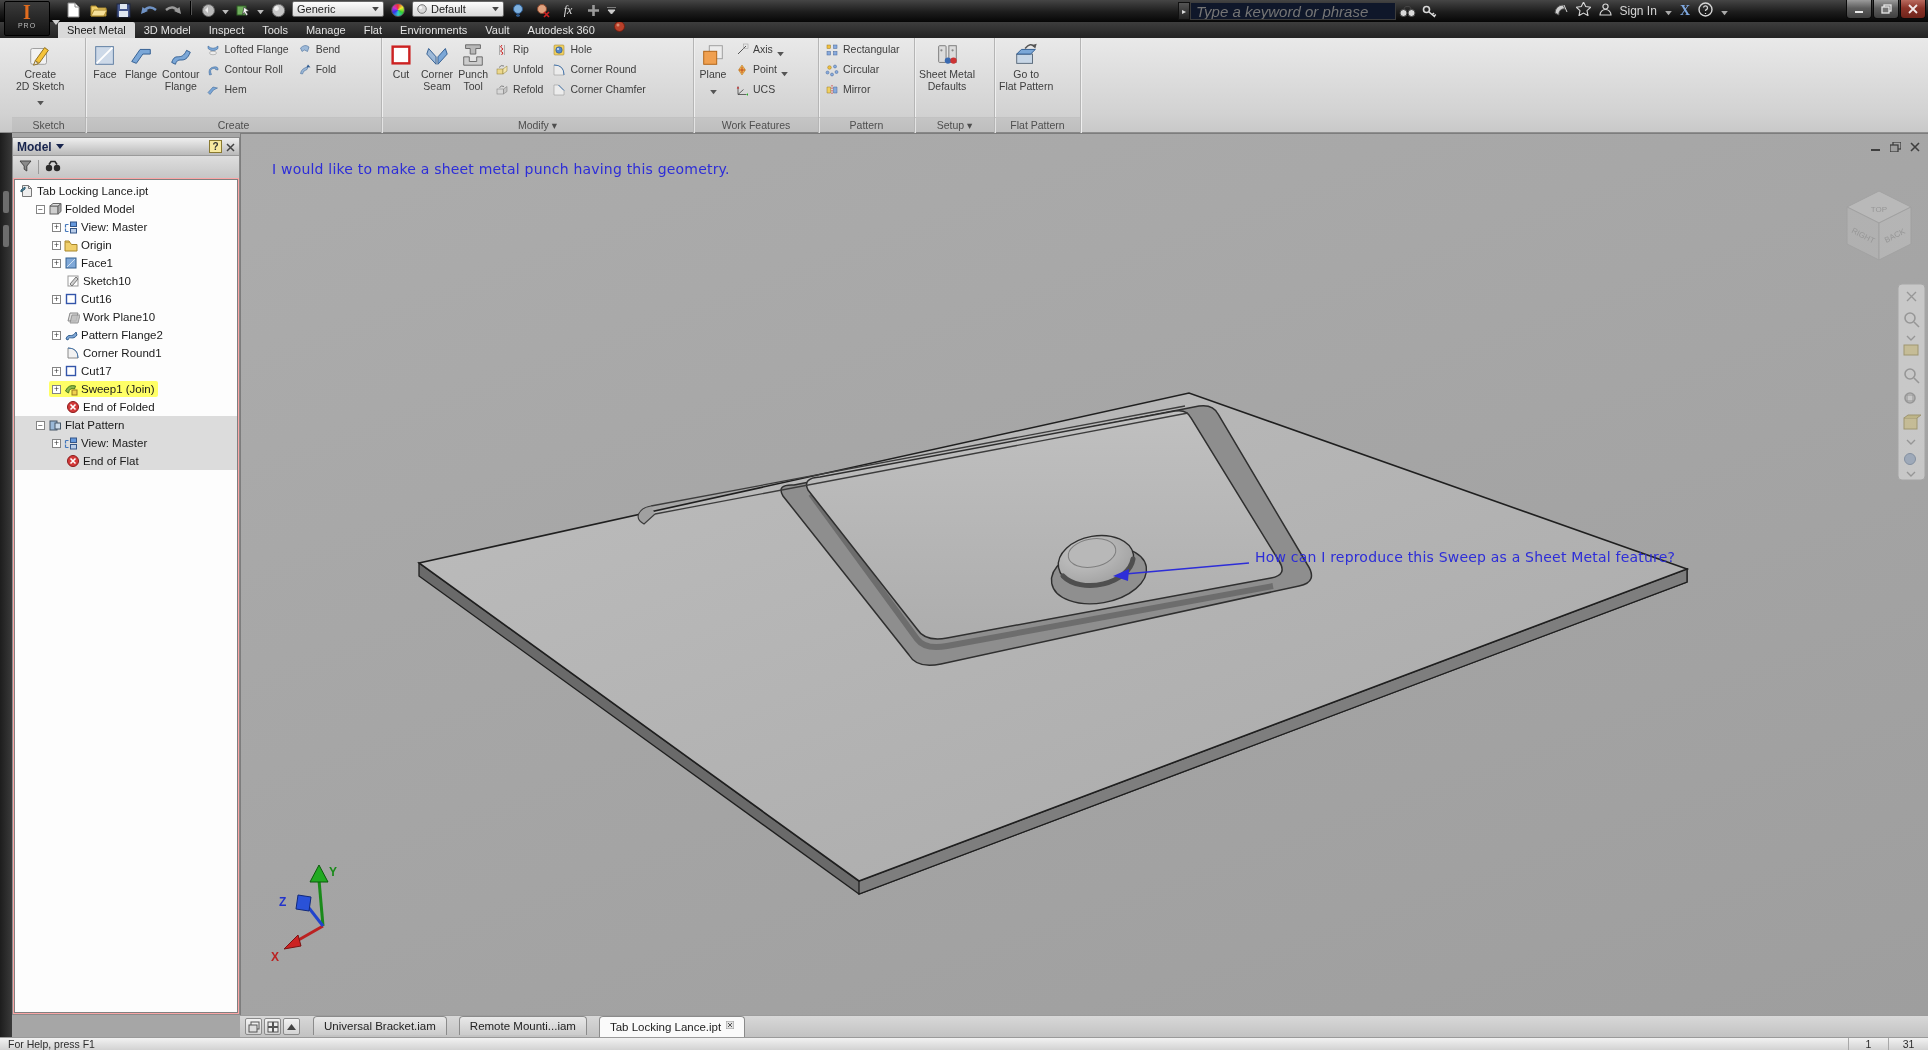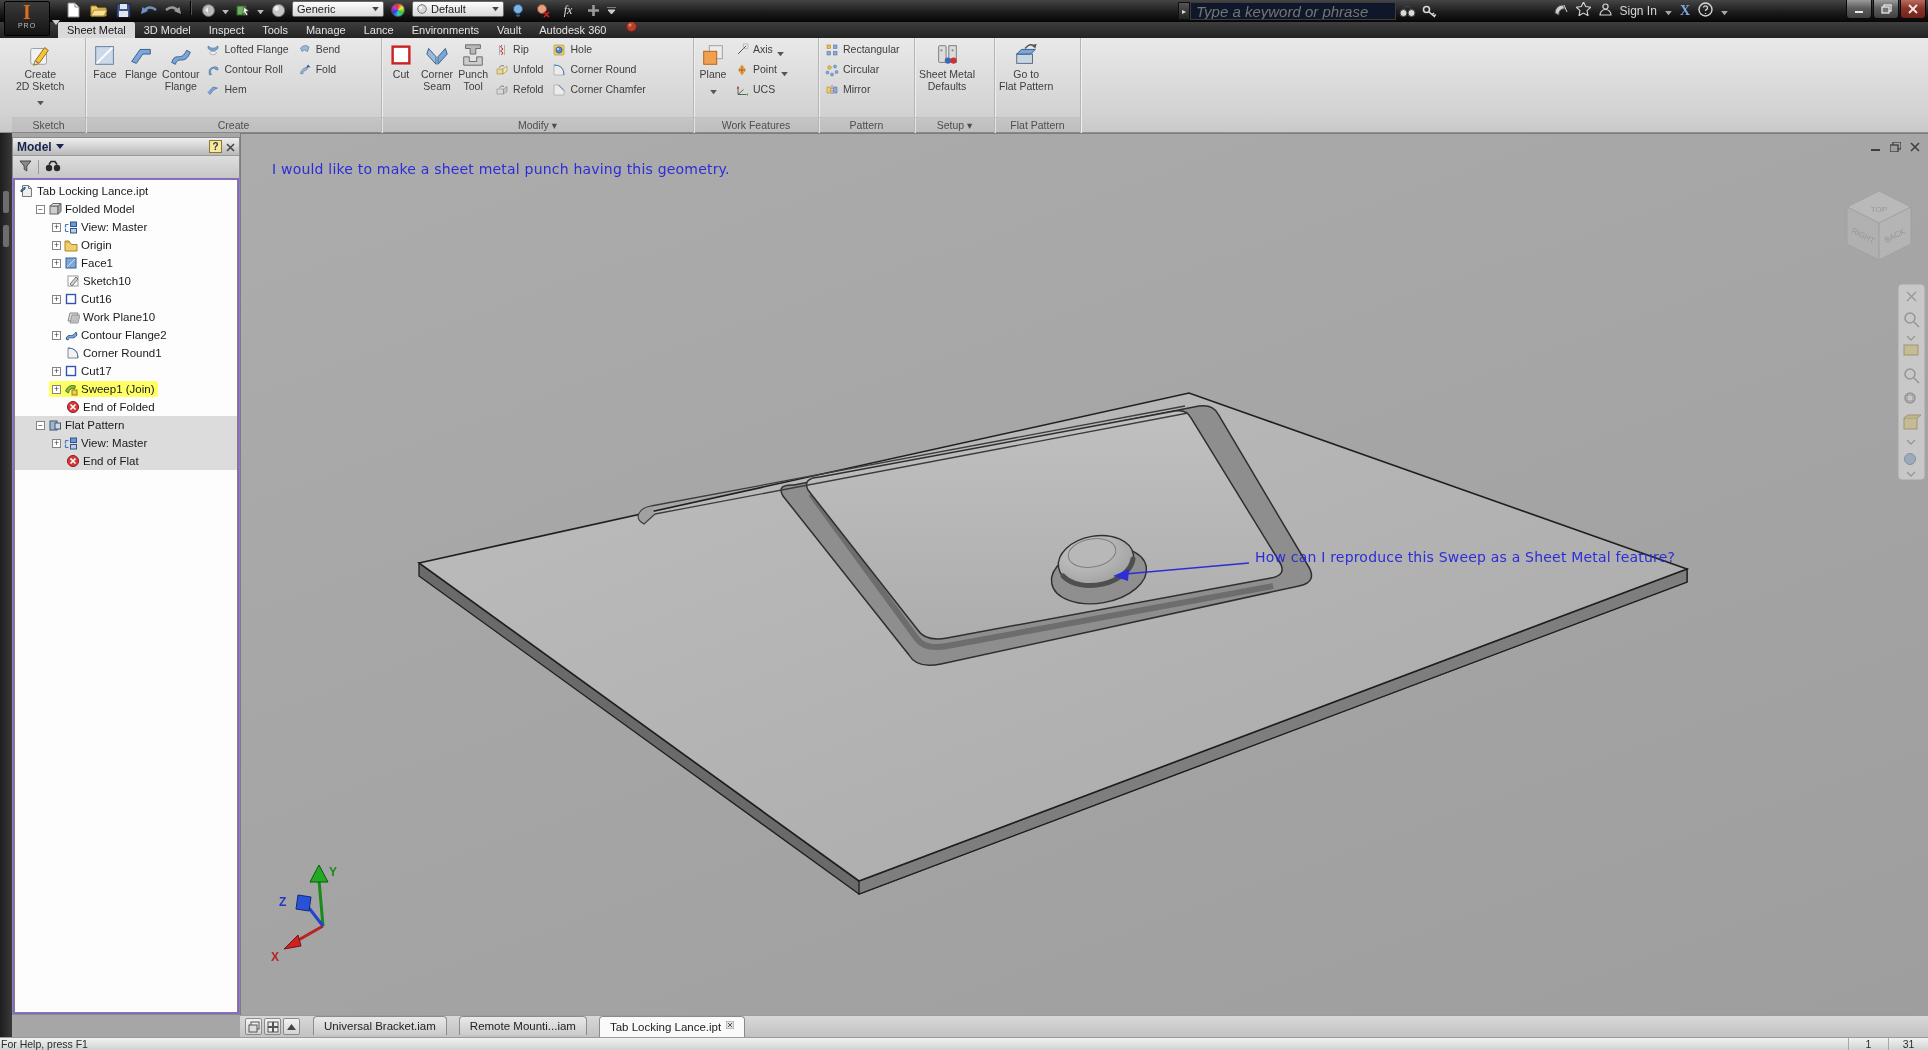--- a/index.html
+++ b/index.html
@@ -42,21 +42,21 @@
 .scol{display:flex;flex-direction:column;justify-content:flex-start;padding-top:3px}
 .smallbtn{height:20px;display:flex;align-items:flex-start;gap:4px;padding:0 4px;border-radius:2px;white-space:nowrap}
 .smallbtn .slabel{font-size:10.5px;color:#3d3d3d}
 .caret{display:inline-block}
 .panel-sketch{width:74px}.panel-create{width:296px}.panel-modify{width:312px}
 .panel-work-features{width:125px}.panel-pattern{width:96px}.panel-setup{width:80px}.panel-flat-pattern{width:86px}
 
 #leftstrip{left:0;top:133px;width:12px;height:904px;background:linear-gradient(90deg,#1d1d1d,#3a3a3a);z-index:5}
 .stripmark{left:3px;width:6px;height:22px;background:#6d6d6d;border-radius:2px}
 
-#browser{left:12px;top:137px;width:228px;height:878px;background:#8b5cf6;border:1px solid #8a8a8a;display:flex;flex-direction:column;z-index:6}
+#browser{left:12px;top:137px;width:228px;height:878px;background:#fca5a5;border:1px solid #8a8a8a;display:flex;flex-direction:column;z-index:6}
 #bheader{height:18px;background:linear-gradient(#efefef,#b9b9b9);display:flex;align-items:center;padding:0 4px;gap:4px;border-bottom:1px solid #9a9a9a}
 #bheader .btitle{font-size:12px;font-weight:bold;color:#17244d}
 #btools{height:22px;display:flex;align-items:center;gap:6px;padding:0 6px;background:linear-gradient(#dedede,#c6c6c6)}
 #btree{flex:1;background:#fdfdfd;border:1px solid #808080;margin:1px;overflow:hidden;padding-top:2px}
 .trow{height:18px;display:flex;align-items:center;font-size:11.5px;color:#1a1a1a}
 .trow.band{background:#dcdcdc}
 .rowinner{display:flex;align-items:center;gap:3px;padding:0 3px;height:16px}
 .trow.sweep .rowinner{background:#ffff66;border-radius:2px}
 .expander{width:9px;height:9px;border:1px solid #848484;background:#fff;font-size:8.5px;line-height:7px;text-align:center;color:#333;flex:none}
 .expspace{width:11px;flex:none}
@@ -67,21 +67,21 @@
 .note{position:absolute;color:#2d2dd8;font-family:"DejaVu Sans",sans-serif;font-size:14px;letter-spacing:.2px;white-space:nowrap}
 #docwinbtns{position:absolute;right:8px;top:4px;display:flex;gap:9px}
 
 #doctabs{left:240px;top:1015px;width:1688px;height:22px;background:linear-gradient(#d8d8d8,#c2c2c2);border-top:1px solid #9c9c9c;display:flex;align-items:flex-end;padding-left:4px;z-index:6}
 .winbtn2{width:17px;height:17px;border:1px solid #8b8b8b;background:linear-gradient(#f2f2f2,#d4d4d4);display:flex;align-items:center;justify-content:center;margin:0 1px 2px 1px;border-radius:2px}
 #dtabs{display:flex;margin-left:12px;gap:12px}
 .dtab{height:19px;display:flex;align-items:center;gap:5px;padding:0 10px;font-size:11.5px;color:#222;background:linear-gradient(#e9e9e9,#cbcbcb);border:1px solid #8b8b8b;border-bottom:none;border-radius:4px 4px 0 0;white-space:nowrap}
 .dtab.active{background:#fafafa;height:21px}
 
 #statusbar{left:0;top:1037px;width:1928px;height:13px;background:linear-gradient(#f2f2f2,#d2d2d2);border-top:1px solid #9a9a9a;display:flex;align-items:center;font-size:10.5px;color:#2c2c2c;z-index:6}
-#status-left{padding-left:1px;flex:1}
+#status-left{padding-left:8px;flex:1}
 .scell{width:40px;text-align:center;border-left:1px solid #a8a8a8;height:13px;line-height:13px}
 .icon svg{display:block}
 </style>
 </head>
 <body>
 
 <div id="titlebar" class="abs"></div>
 
 <div id="applogo" class="abs">
   <span class="ltr">I</span>
@@ -259,21 +259,21 @@
       </svg>
     </span>
 </div>
 
 <div id="tabstrip" class="abs">
     <span class="rtab active">Sheet Metal</span>
     <span class="rtab">3D Model</span>
     <span class="rtab">Inspect</span>
     <span class="rtab">Tools</span>
     <span class="rtab">Manage</span>
-    <span class="rtab">Lance</span>
+    <span class="rtab">Flat</span>
     <span class="rtab">Environments</span>
     <span class="rtab">Vault</span>
     <span class="rtab">Autodesk 360</span>
     <span id="tab-extra-icon"><svg width="11" height="11" viewBox="0 0 11 11">
         <circle cx="5.5" cy="5.5" r="5" fill="#b8402a" stroke="#6e1f12"></circle>
         <circle cx="4" cy="4" r="1.5" fill="#d88a70"></circle>
       </svg></span>
   </div>
 
 <div id="ribbon" class="abs">
@@ -730,21 +730,21 @@
       </span>
       <span class="trow">
         <span style="width: 34px; flex: 0 0 auto;"></span>
         <span class="rowinner">
           <span class="expander">+</span>
           <span class="icon">
             <svg viewBox="0 0 14 14" width="14" height="14">
               <path d="M2 11 C4 4 8 11 12 4 l1 3 C9 13 5 7 4 12 z" fill="#7fa8d8" stroke="#35608f"></path>
             </svg>
           </span>
-          <span class="tlabel">Contour Flange2</span>
+          <span class="tlabel">Pattern Flange2</span>
         </span>
       </span>
       <span class="trow">
         <span style="width: 34px; flex: 0 0 auto;"></span>
         <span class="rowinner">
           <span class="expspace"></span>
           <span class="icon">
             <svg viewBox="0 0 14 14" width="14" height="14">
               <path d="M12 12 H2 V2 q10 0 10 10 z" fill="#f2f2f2" stroke="#888"></path>
               <path d="M2 2 q10 0 10 10" fill="none" stroke="#4a7ab0"></path>

